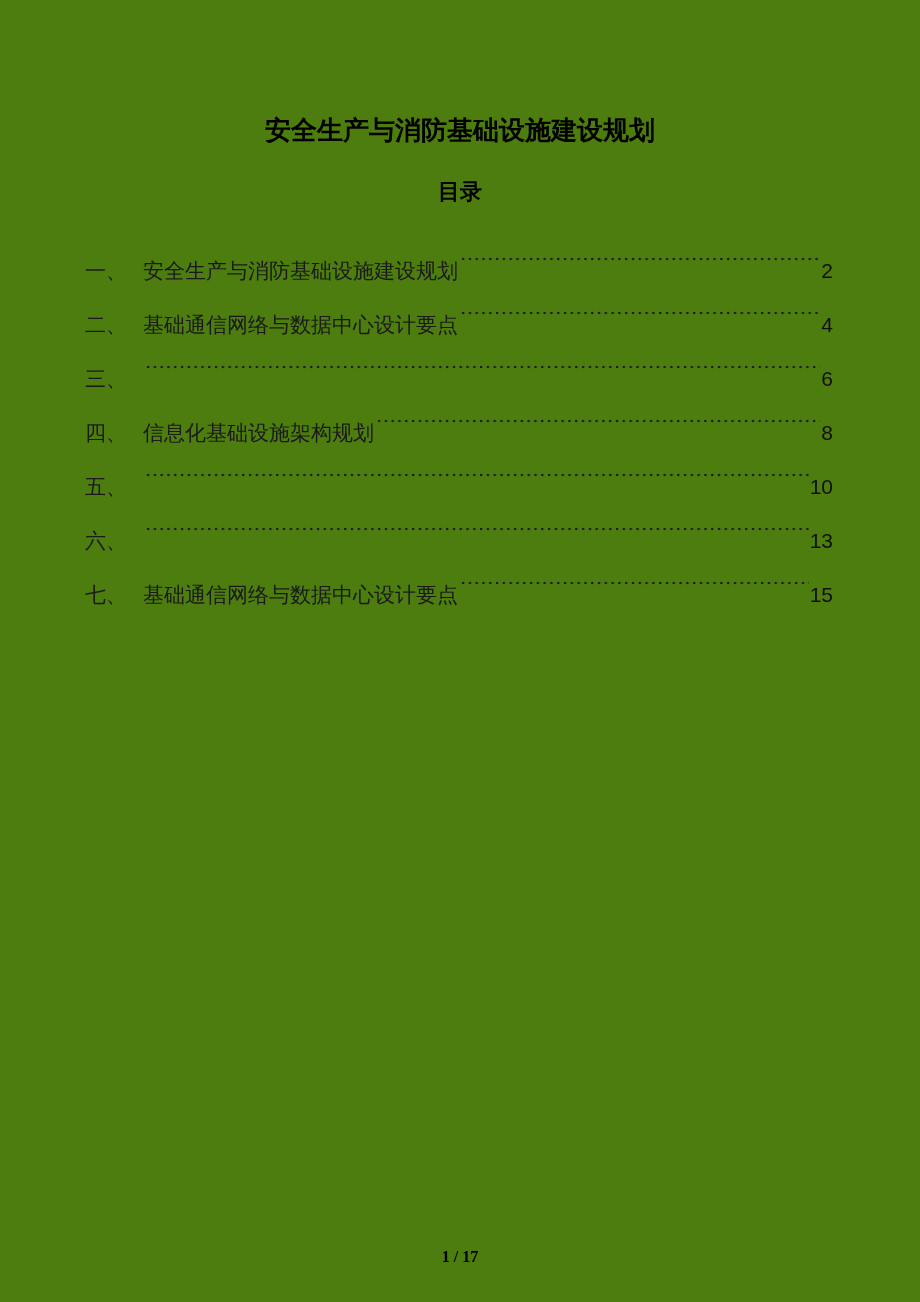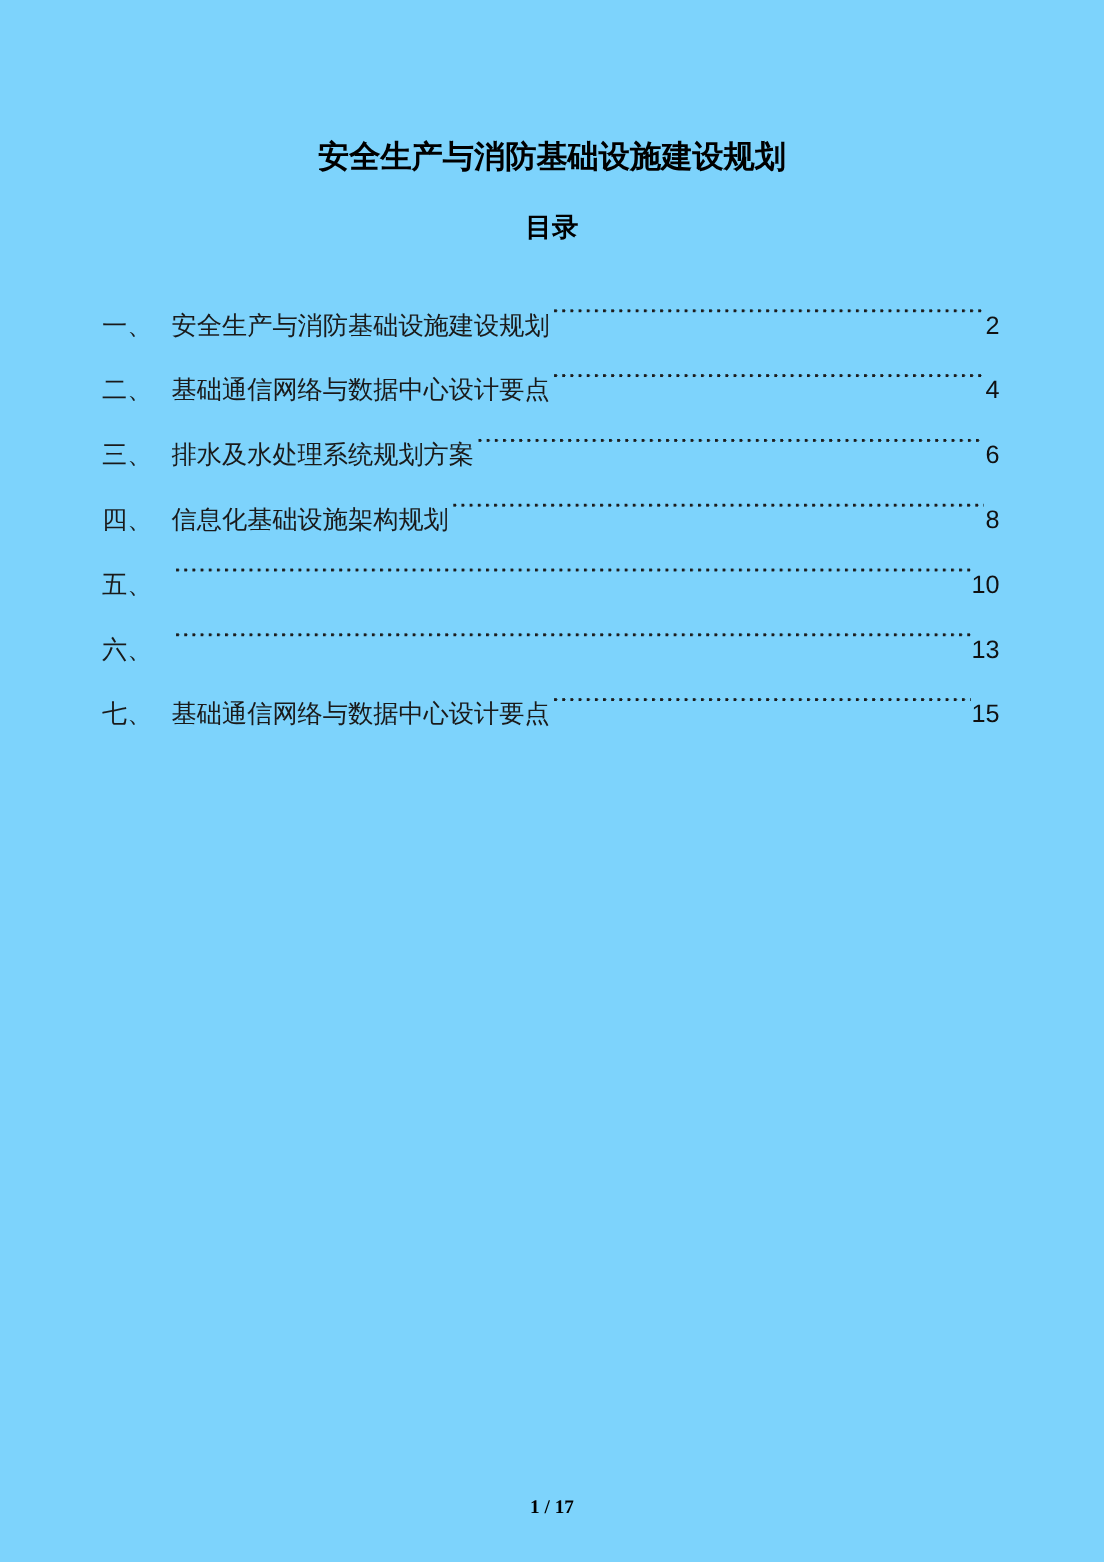--- a/index.html
+++ b/index.html
@@ -4,21 +4,21 @@
 <style>
   html, body {
     margin: 0;
     padding: 0;
     background: #ffffff;
   }
   .page {
     position: relative;
     width: 920px;
     height: 1302px;
-    background: #7dd3fc;
+    background: #4d7c0f;
     color: #000000;
     font-family: "Liberation Sans", sans-serif;
     overflow: hidden;
   }
   .doc-title {
     margin: 0;
     padding-top: 114px;
     text-align: center;
     font-size: 26px;
     line-height: 1.3;
@@ -27,21 +27,21 @@
     font-family: "Liberation Sans", sans-serif;
   }
   .toc-heading {
     margin: 0;
     padding-top: 30px;
     text-align: center;
     font-size: 22px;
     line-height: 1.3;
     font-weight: 700;
     color: #000000;
-    font-family: Liberation Mono, monospace;
+    font-family: Liberation Sans, sans-serif;
   }
   .toc-list {
     margin-top: 18px;
     padding-left: 85px;
     padding-right: 87px;
   }
   .toc-row {
     display: flex;
     align-items: baseline;
     height: 54px;
@@ -117,21 +117,20 @@
 
     <div class="toc-row">
       <span class="toc-num">二、</span>
       <span class="toc-title">基础通信网络与数据中心设计要点</span>
       <span class="leader"></span>
       <span class="toc-page">4</span>
     </div>
 
     <div class="toc-row">
       <span class="toc-num">三、</span>
-      <span class="toc-title">排水及水处理系统规划方案</span>
       <span class="leader"></span>
       <span class="toc-page">6</span>
     </div>
 
     <div class="toc-row">
       <span class="toc-num">四、</span>
       <span class="toc-title">信息化基础设施架构规划</span>
       <span class="leader"></span>
       <span class="toc-page">8</span>
     </div>

